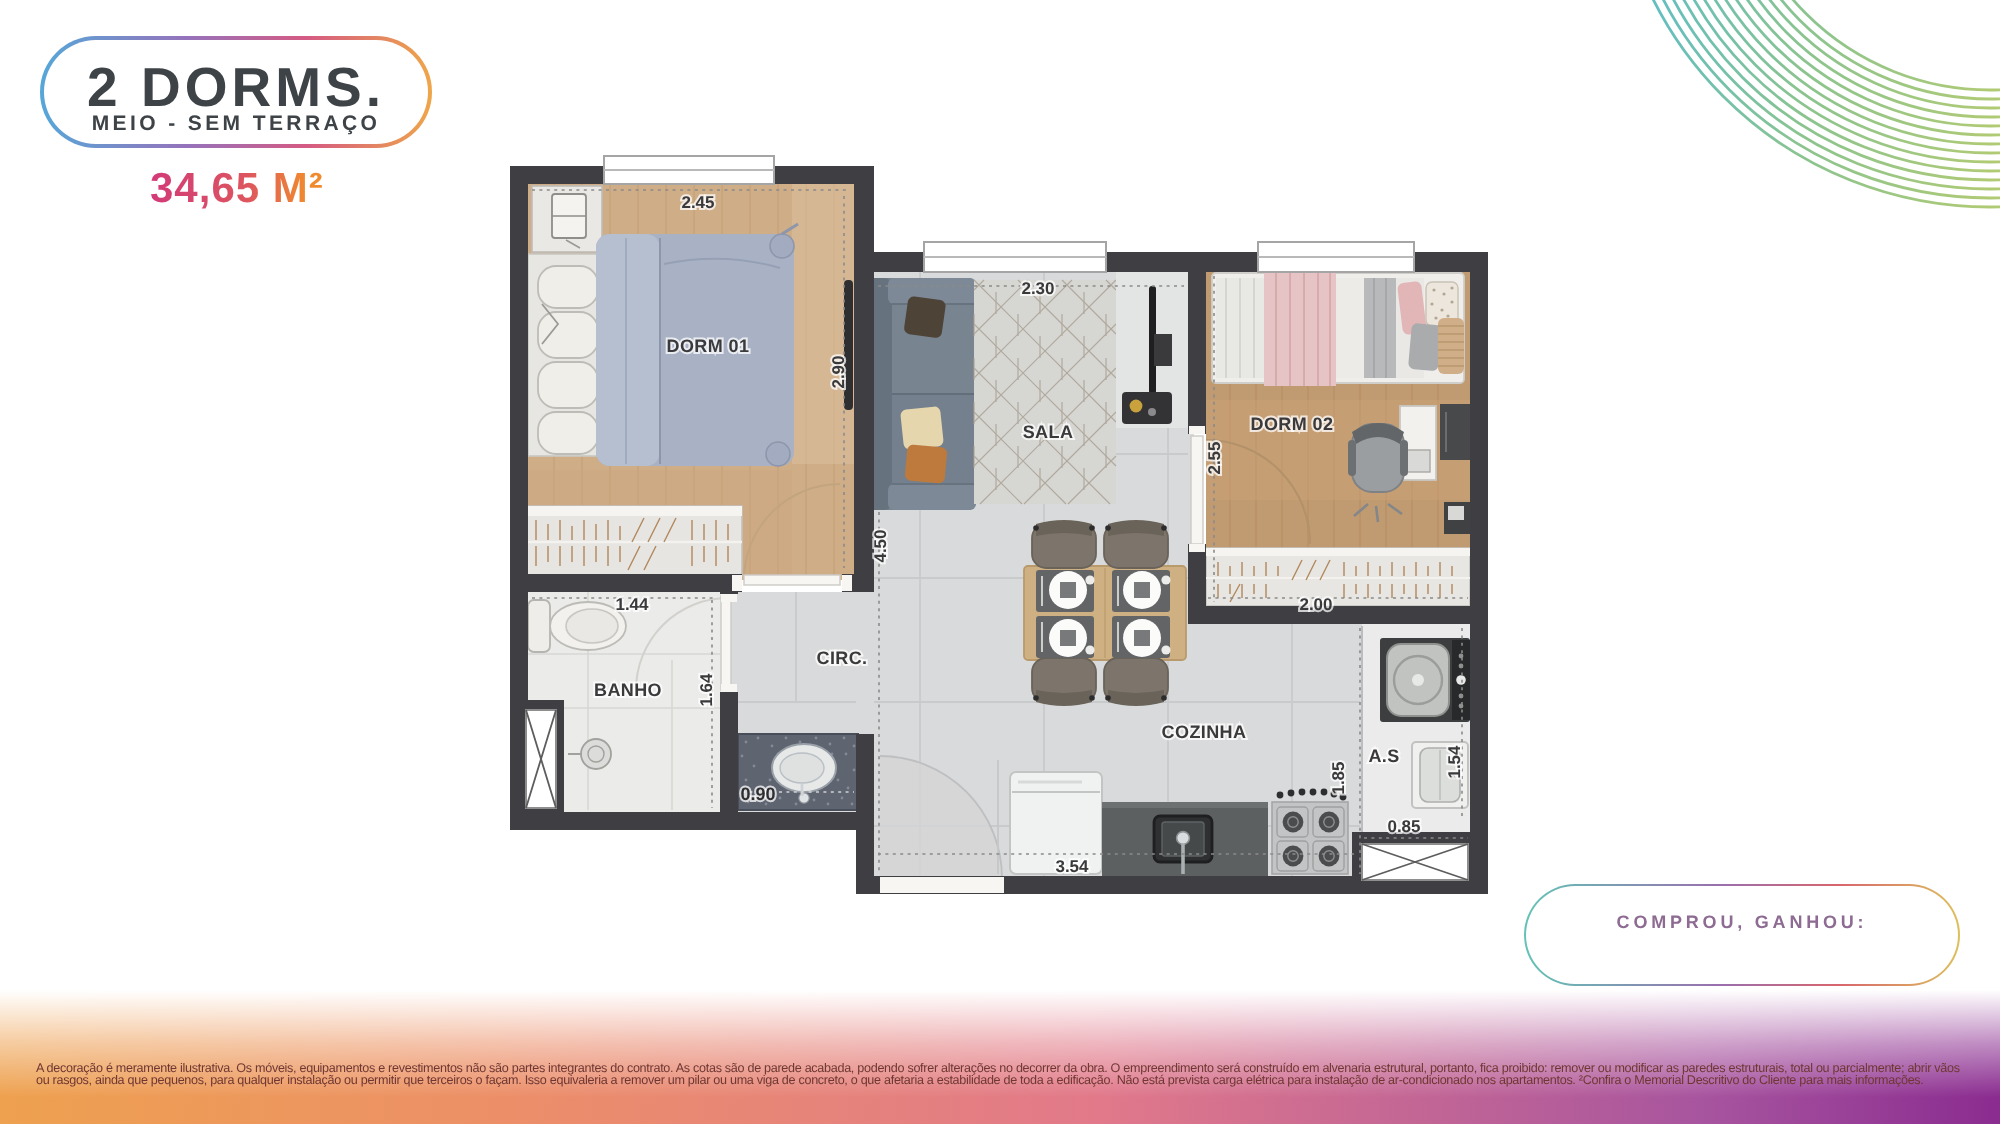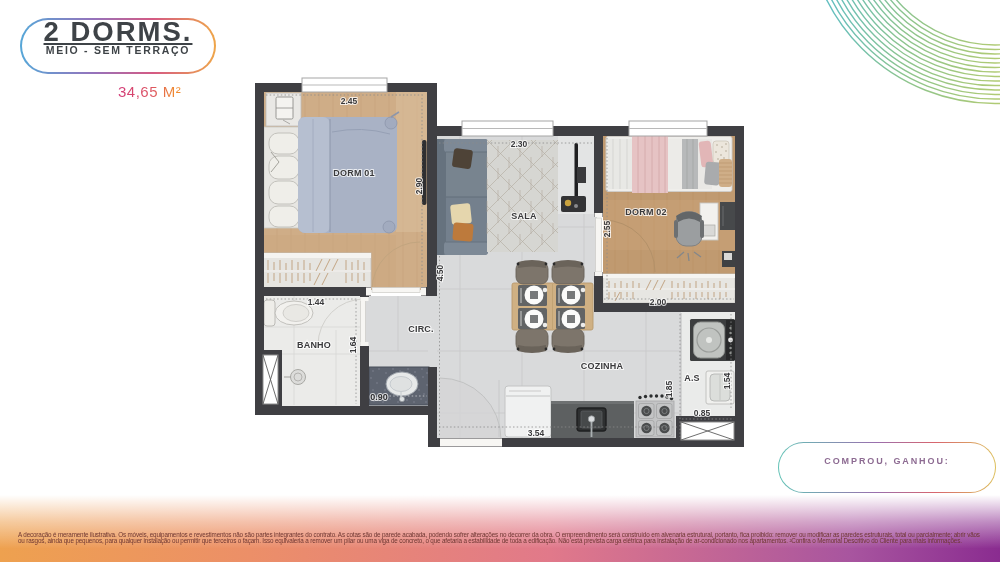--- a/index.html
+++ b/index.html
@@ -3,25 +3,25 @@
 <meta charset="utf-8">
 <style>
   html,body{margin:0;padding:0;background:#fff;}
   *{box-sizing:border-box;}
   body{font-family:"Liberation Sans", sans-serif;width:1000px;height:562px;position:relative;overflow:hidden;}
   .abs{position:absolute;}
   #titlebox{left:20px;top:18px;width:196px;height:56px;border-radius:28px;
     background:linear-gradient(#fff,#fff) padding-box,
     linear-gradient(90deg,#56a7d8,#9672bb 38%,#d55a83 68%,#efa649) border-box;
     border:2px solid transparent;text-align:center;}
-  #titlebox .t1{font-size:27.5px;font-weight:bold;color:#3e4347;letter-spacing:2px;line-height:24px;text-decoration:underline;}
+  #titlebox .t1{font-size:27.5px;font-weight:bold;color:#3e4347;letter-spacing:2px;margin-top:12px;line-height:24px;}
   #titlebox .t2{font-size:10.5px;font-weight:bold;color:#3e4347;letter-spacing:1.7px;margin-top:0px;}
-  #area{left:75px;top:83px;font-size:15px;font-weight:normal;letter-spacing:0.5px;
-    background:linear-gradient(90deg,#d23a78 0%,#dd5560 55%,#f08a2f 90%);-webkit-background-clip:text;background-clip:text;color:transparent;margin-left:43px;}
-  #promobox{left:778px;top:442px;width:218px;height:51px;border-radius:26px;
+  #area{left:75px;top:83px;font-size:21px;font-weight:bold;letter-spacing:0.5px;
+    background:linear-gradient(90deg,#d23a78 0%,#dd5560 55%,#f08a2f 90%);-webkit-background-clip:text;background-clip:text;color:transparent;}
+  #promobox{left:762px;top:442px;width:218px;height:51px;border-radius:26px;
     background:linear-gradient(#fff,#fff) padding-box,
     linear-gradient(90deg,#62c3b6,#9a6fae 45%,#d8656e 72%,#ddc05c) border-box;
     border:1.5px solid transparent;text-align:center;}
   #promobox .p1{font-size:9px;font-weight:bold;color:#8d6b92;letter-spacing:1.9px;margin-top:13px;white-space:nowrap;}
   #promobox .p2{font-size:9.5px;color:#a29aa6;letter-spacing:1.0px;margin-top:3px;white-space:nowrap;}
   #band{left:0;top:495px;width:1000px;height:67px;
     background:linear-gradient(90deg,#eea14f,#ec8f68 25%,#e1798a 55%,#a8559f 85%,#8a2c90);}
   #bandfade{left:0;top:495px;width:1000px;height:67px;
     background:linear-gradient(180deg,rgba(255,255,255,1) 0%,rgba(255,255,255,0.45) 40%,rgba(255,255,255,0) 80%);}
   #disc{left:18px;top:531.5px;width:990px;font-size:6.3px;line-height:6.4px;color:#6e3732;letter-spacing:-0.15px;white-space:nowrap;}

